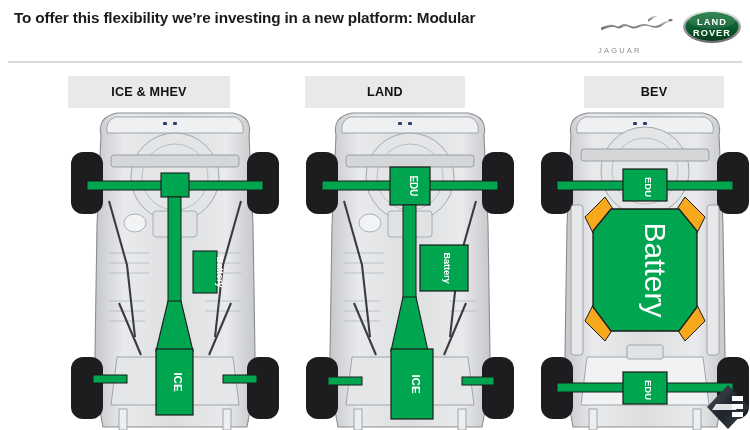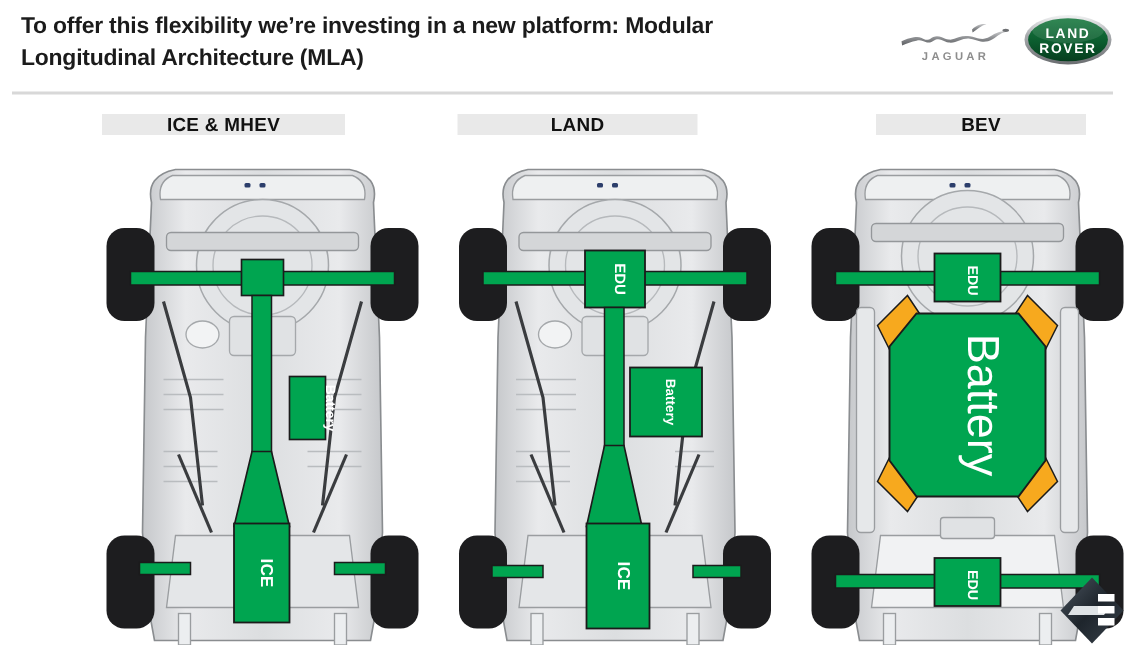--- a/index.html
+++ b/index.html
@@ -48,27 +48,27 @@
   #jaguar-logo {
     position: absolute;
     left: 4px;
     top: 2px;
     width: 78px;
     height: 42px;
   }
   #jaguar-wordmark {
     position: absolute;
     left: 0;
-    top: 27px;
+    top: 40px;
     width: 78px;
-    text-align: center;
+    text-align: left;
     font-size: 7.5px;
     letter-spacing: 2.2px;
     color: #8d8d8d;
-    font-weight: bold;
+    font-weight: normal;
   }
   #landrover-logo {
     position: absolute;
     left: 88px;
     top: 4px;
     width: 60px;
     height: 37px;
   }
   #header-rule {
     position: absolute;
@@ -76,21 +76,21 @@
     top: 61px;
     width: 734px;
     height: 2px;
     background: #d8d8d8;
   }
 
   
   .col-header {
     position: absolute;
     top: 76px;
-    height: 14px;
+    height: 32px;
     background: #e9e9e9;
     display: flex;
     align-items: center;
     justify-content: center;
   }
   .col-header span {
     font-size: 12.6px;
     font-weight: bold;
     letter-spacing: 0.2px;
     color: #111111;
@@ -125,21 +125,20 @@
     overflow: hidden;
   }
 </style>
 </head>
 <body>
 
 <div id="slide-header">
 
   <div id="title-block">
     <div class="title-line">To offer this flexibility we’re investing in a new platform: Modular</div>
-    <div class="title-line">Longitudinal Architecture (MLA)</div>
   </div>
 
   <div id="brand-logos">
 
     <div id="jaguar-logo">
       <svg viewBox="0 0 78 28" width="78" height="28">
         <defs>
           <linearGradient id="jagGrad" x1="0" y1="0" x2="0" y2="1">
             <stop offset="0%" stop-color="#c9cacc"></stop>
             <stop offset="45%" stop-color="#8f9194"></stop>

